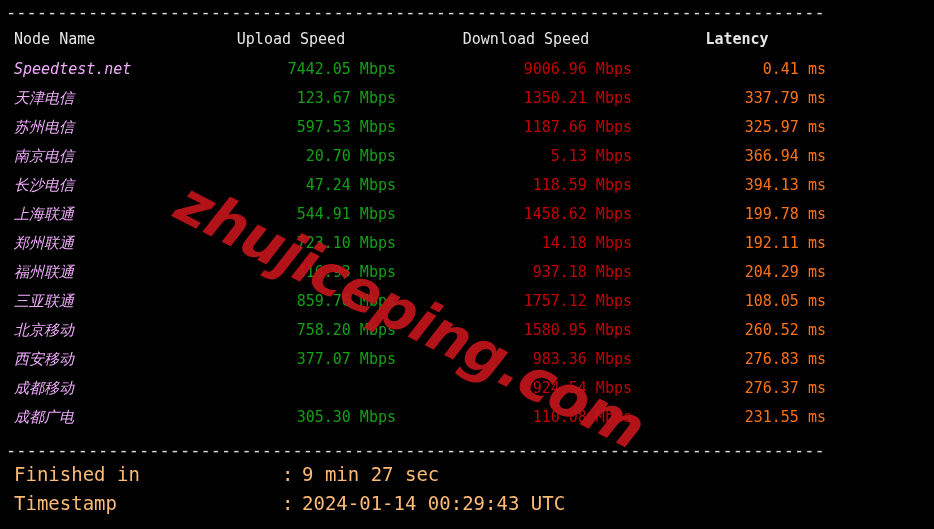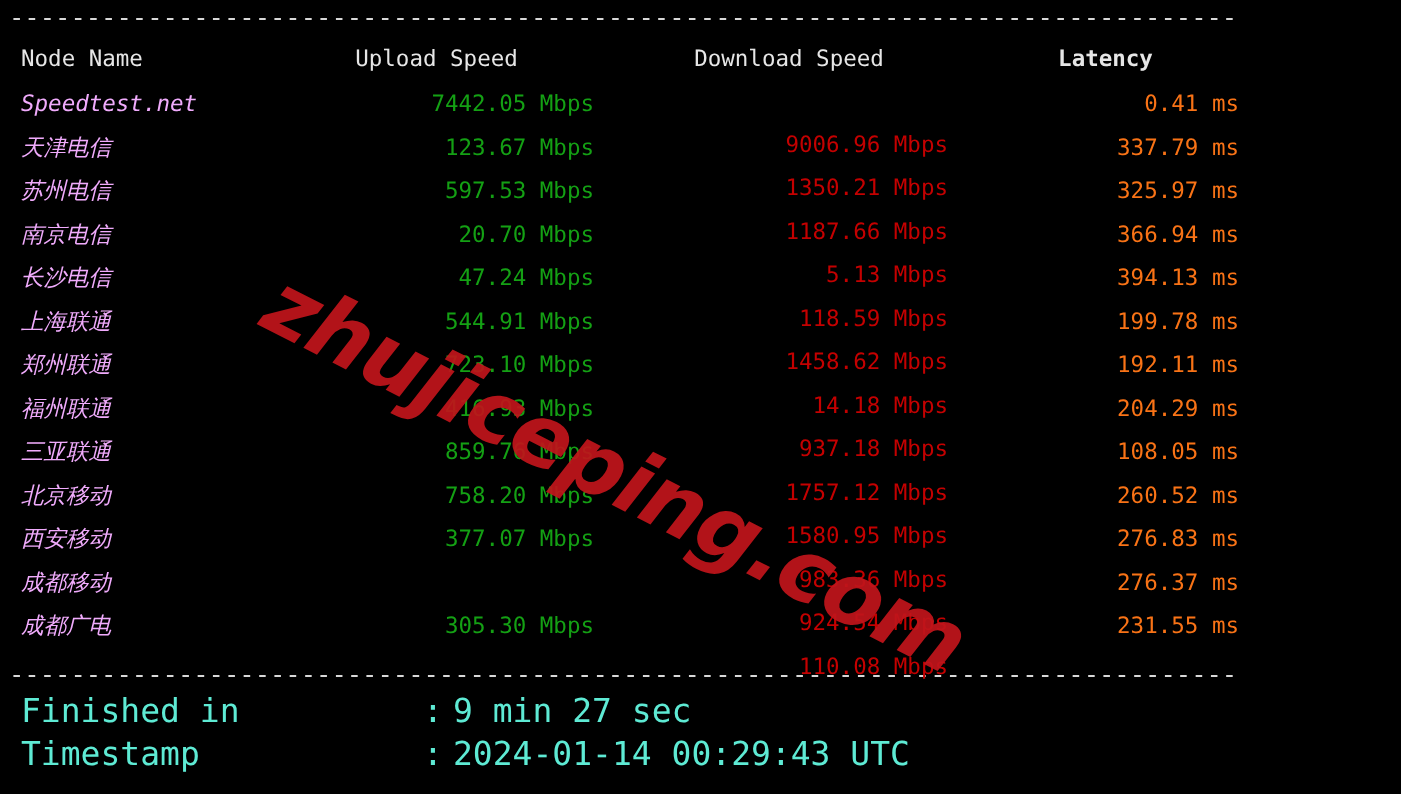--- a/index.html
+++ b/index.html
@@ -49,41 +49,41 @@
     position: absolute;
     top: 0;
     white-space: nowrap;
     font-family: "DejaVu Sans Mono", "Liberation Mono", monospace;
     font-size: 15px;
   }
 
   
   .c-node  { left: 14px;  text-align: left; }
   .c-up    { left: 186px; width: 210px; text-align: right; }
-  .c-down  { left: 420px; width: 212px; text-align: right; margin-top: 27px; }
+  .c-down  { left: 420px; width: 212px; text-align: right; }
   .c-lat   { left: 648px; width: 178px; text-align: right; }
 
   .hdr-node { left: 14px; }
   .hdr-up   { left: 186px; width: 210px; text-align: center; }
   .hdr-down { left: 420px; width: 212px; text-align: center; }
   .hdr-lat  { left: 648px; width: 178px; text-align: center; font-weight: bold; }
 
   .t-head  { color: #e6e6e6; }
   .t-node  { color: #f0abfc; font-style: italic; }
   .t-up    { color: #14a014; }
   .t-down  { color: #c40000; }
   .t-lat   { color: #f97316; }
 
   .footer-row {
     position: relative;
     height: 29px;
     line-height: 29px;
     white-space: nowrap;
-    font-size: 22px;
-    color: #5eead4;
+    font-size: 19px;
+    color: #fdba74;
   }
   .f-label { position: absolute; left: 14px; }
   .f-colon { position: absolute; left: 282px; }
   .f-value { position: absolute; left: 302px; }
 
   .watermark {
     position: absolute;
     left: 196px;
     top: 168px;
     font-family: "DejaVu Sans", "Liberation Sans", sans-serif;

